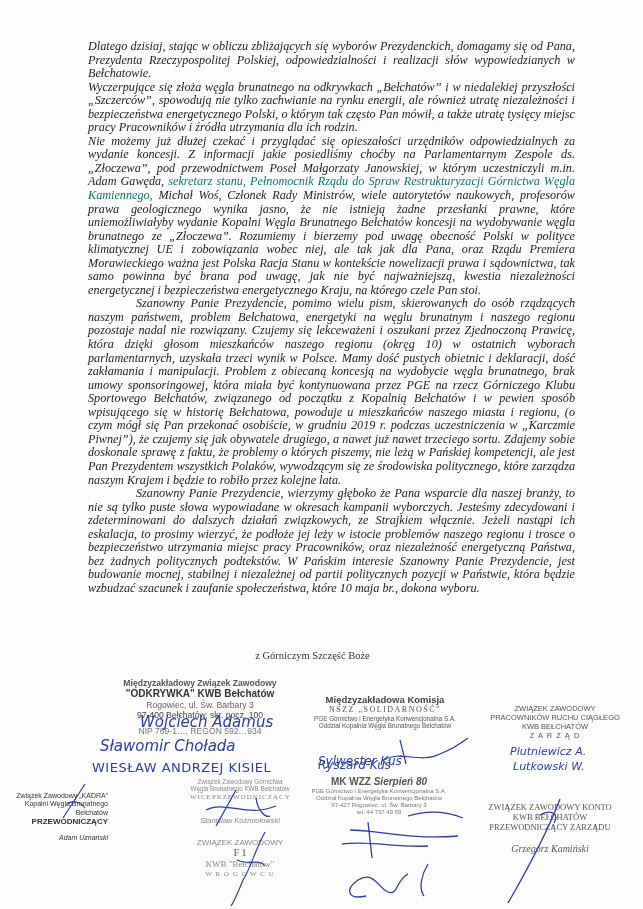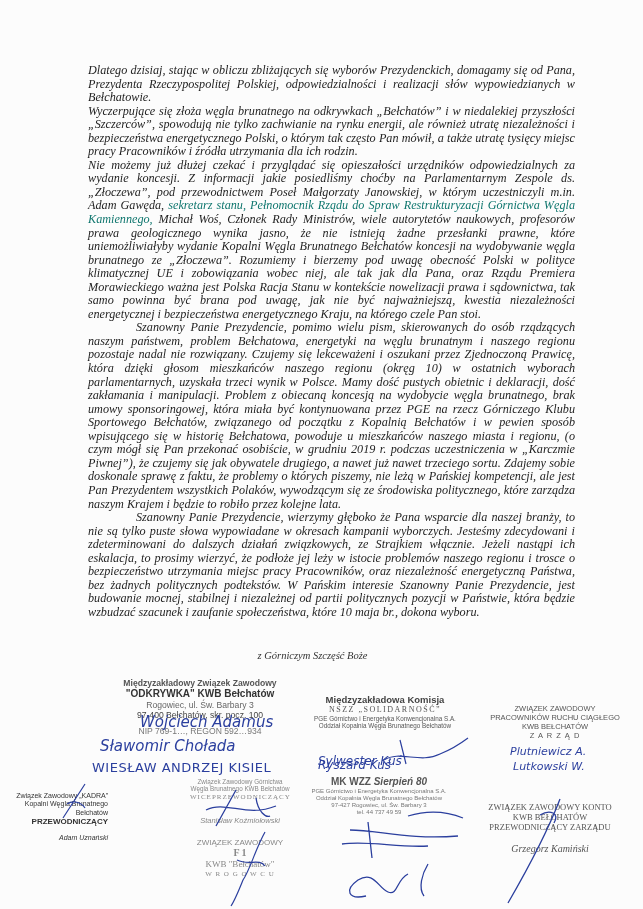--- a/index.html
+++ b/index.html
@@ -1,25 +1,25 @@
 <!DOCTYPE html>
 <html><head>
 <meta charset="utf-8">
 <style>
   html, body { margin:0; padding:0; }
   body { width:643px; height:909px; background:#fdfdfd; position:relative; overflow:hidden;
          font-family:"Liberation Serif", "DejaVu Serif", serif; color:#1e1e1e; }
   .page { position:absolute; inset:0; background:#fcfcfc; }
   .body-text { position:absolute; left:88px; top:40px; width:487px;
-               font-style:italic; font-size:12.2px; line-height:13.55px; text-align:justify;margin-top:24px; }
+               font-style:italic; font-size:12.2px; line-height:13.55px; text-align:justify; }
   .body-text p { margin:0; }
   .body-text .indent { text-indent:48px; }
   .gray { color:#0f766e; }
   .closing { position:absolute; top:650px; left:0; width:625px; text-align:center;
-             font-style:italic; font-size:10.5px; color:#333; }
+             font-size:10.5px; color:#333; }
   .stamp { position:absolute; text-align:center; color:#444; line-height:1.18; }
   .sans { font-family:"Liberation Sans", "DejaVu Sans", sans-serif; }
   .sig { position:absolute; font-family:"DejaVu Sans", sans-serif; font-style:italic;
          color:#2b3f9e; white-space:nowrap; }
   svg.scribble { position:absolute; overflow:visible; }
 </style>
 </head>
 <body>
 
 <div class="page">

